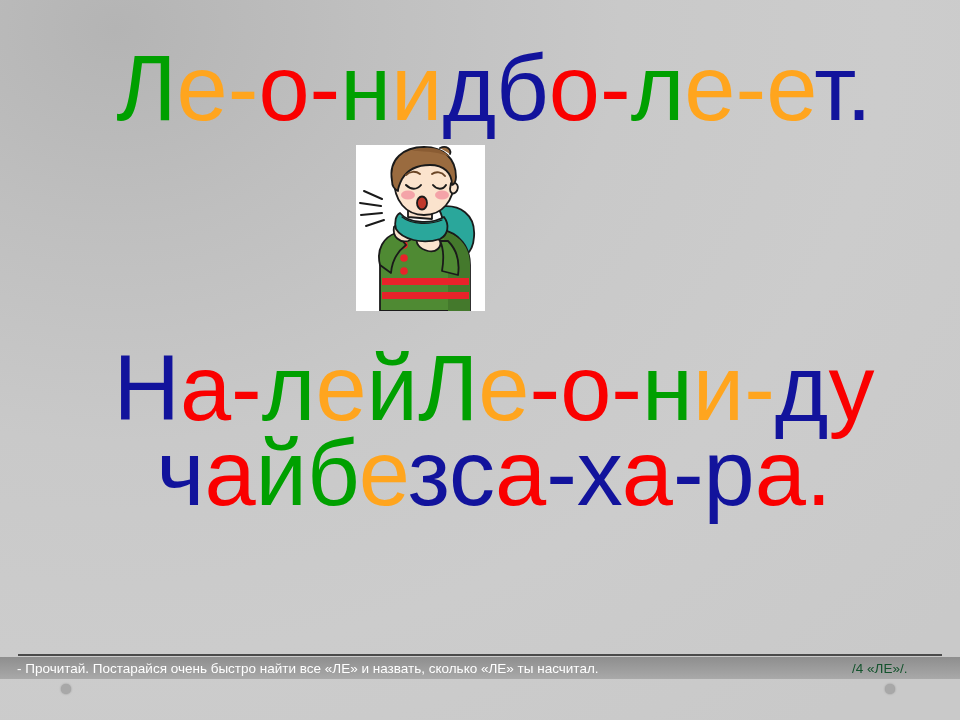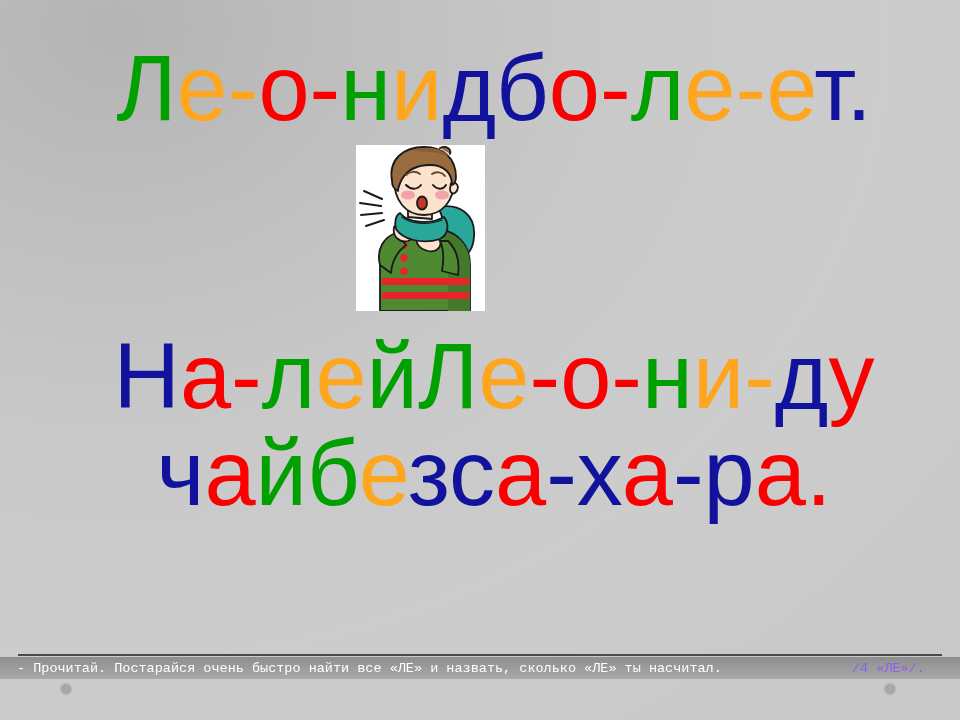--- a/index.html
+++ b/index.html
@@ -19,21 +19,21 @@
     text-align:center;
     white-space:nowrap;
     font-weight:400;
     letter-spacing:0px;
     padding-left:28px;
   }
   .line span { display:inline; }
   .gap { display:inline-block; width:.34em; }
 
   #line1 { top:36px;  font-size:92px; line-height:104px; }
-  #line2 { top:324px; font-size:92px; line-height:104px; }
+  #line2 { top:336px; font-size:92px; line-height:104px; }
   #line3 { top:421px; font-size:92px; line-height:104px; }
 
   
   .c-green  { color:#00a000; }
   .c-orange { color:#ffa51e; }
   .c-red    { color:#fa0000; }
   .c-navy   { color:#12139c; }
 
   
   #picture {
@@ -58,24 +58,23 @@
     width:960px; height:22px;
     background:linear-gradient(to bottom,#8e8e8e 0%,#9a9a9a 45%,#a9a9a9 100%);
   }
   .footnote {
     position:absolute;
     top:660px;
     font-size:13.5px;
     line-height:17px;
     color:#ffffff;
     white-space:nowrap;
-    font-family:Liberation Mono, monospace;
   }
   #footnote-main  { left:17px; }
-  #footnote-count { left:852px; color:#8b5cf6; }
+  #footnote-count { left:852px; color:#14532d; }
 
   .deco-dot {
     position:absolute;
     width:10px; height:10px;
     border-radius:50%;
     background:#a8a8a8;
     box-shadow:0 0 2px rgba(120,120,120,.8);
   }
   #deco-dot-left  { left:61px;  top:684px; }
   #deco-dot-right { left:885px; top:684px; }

